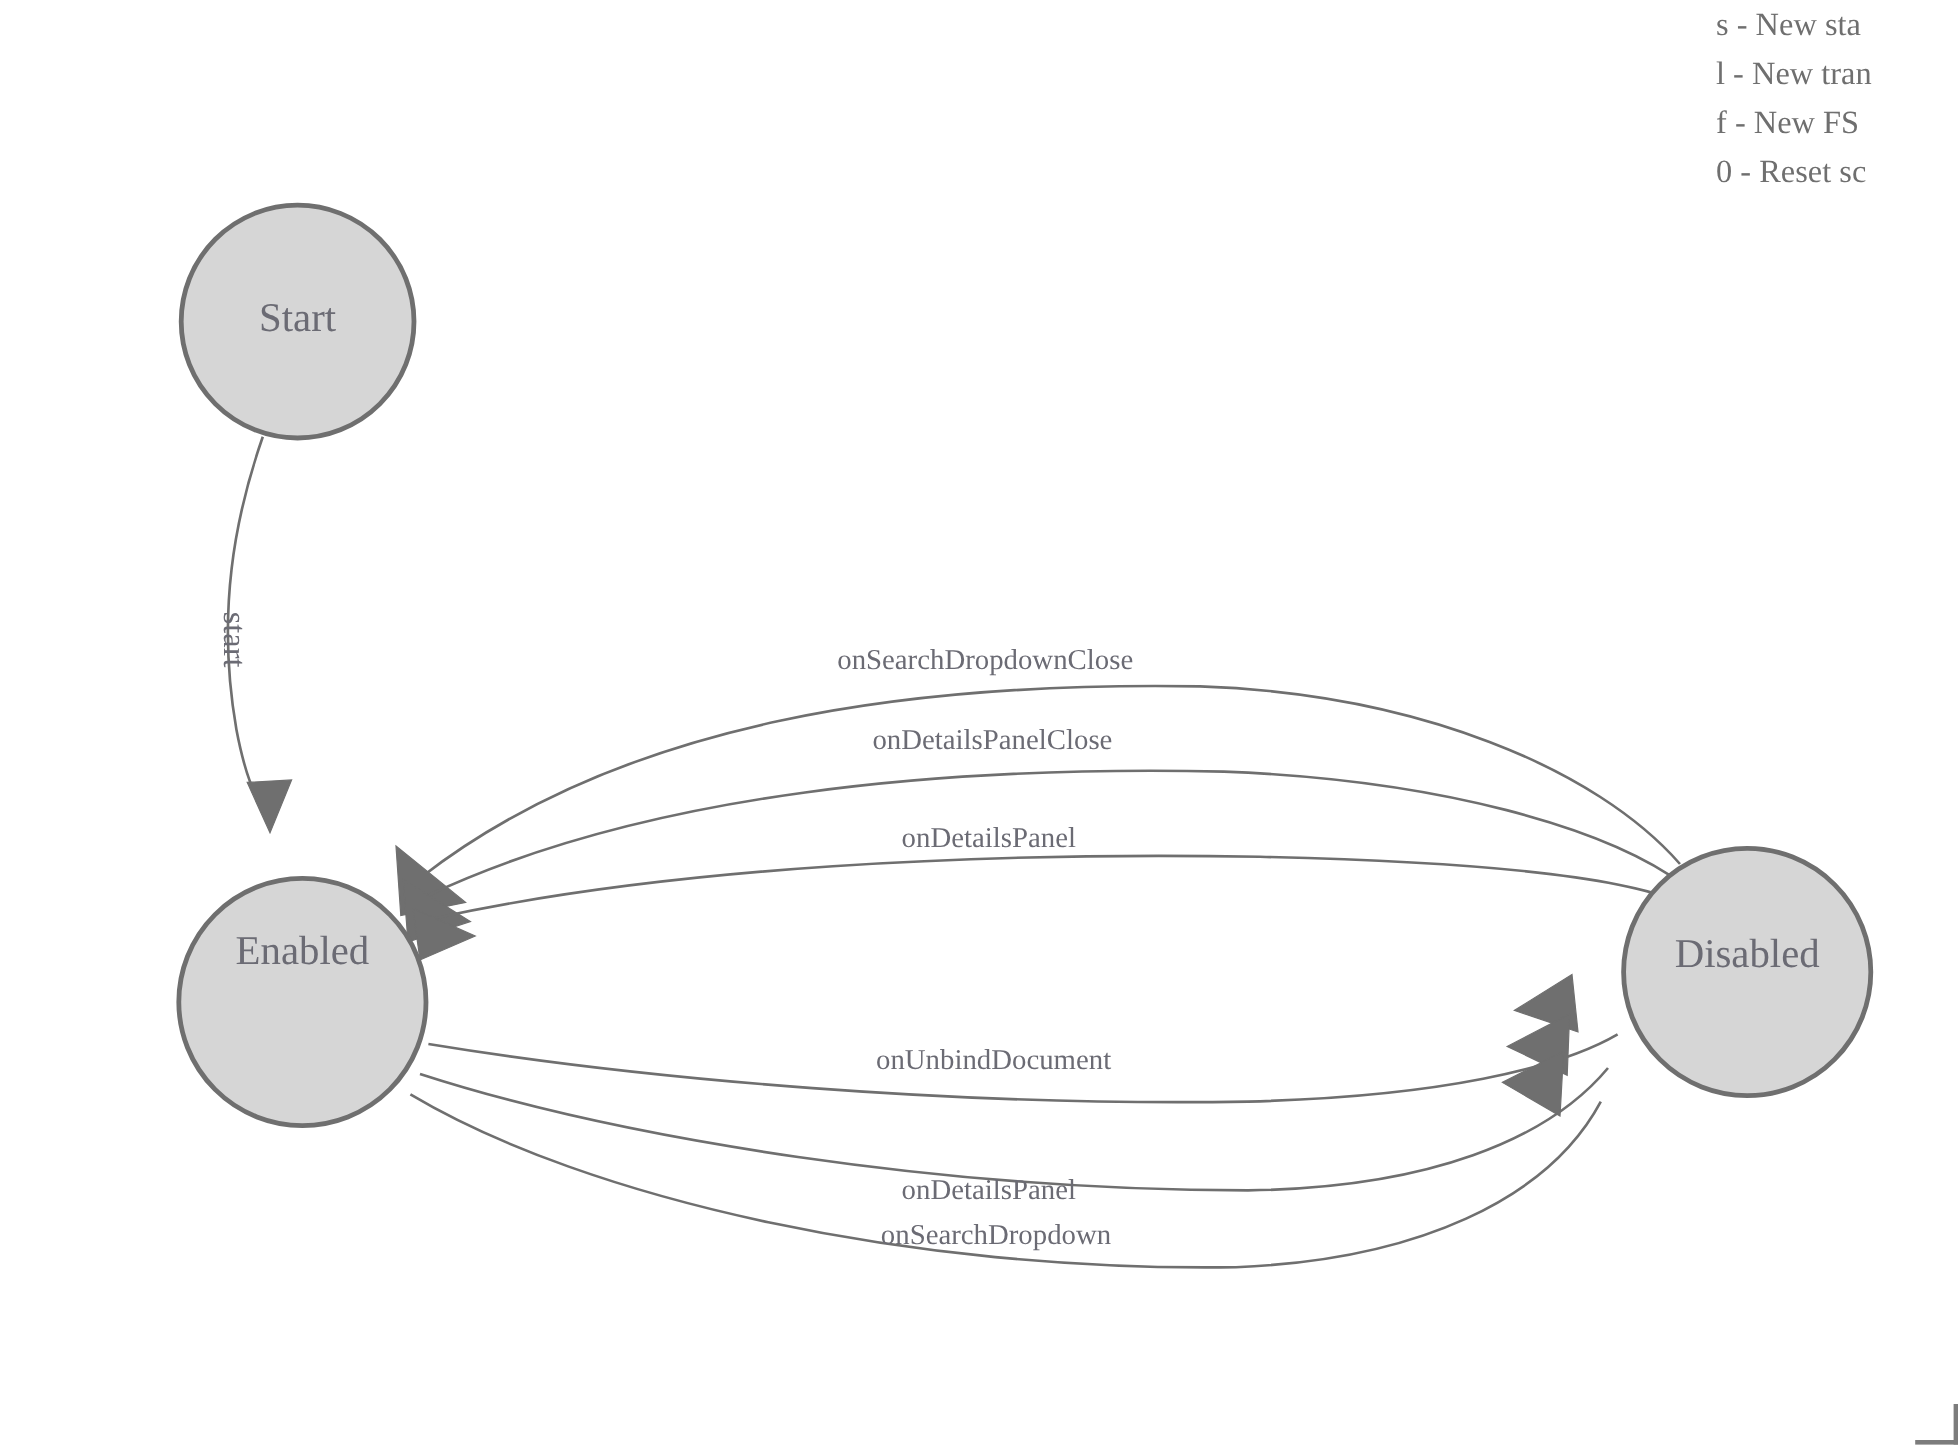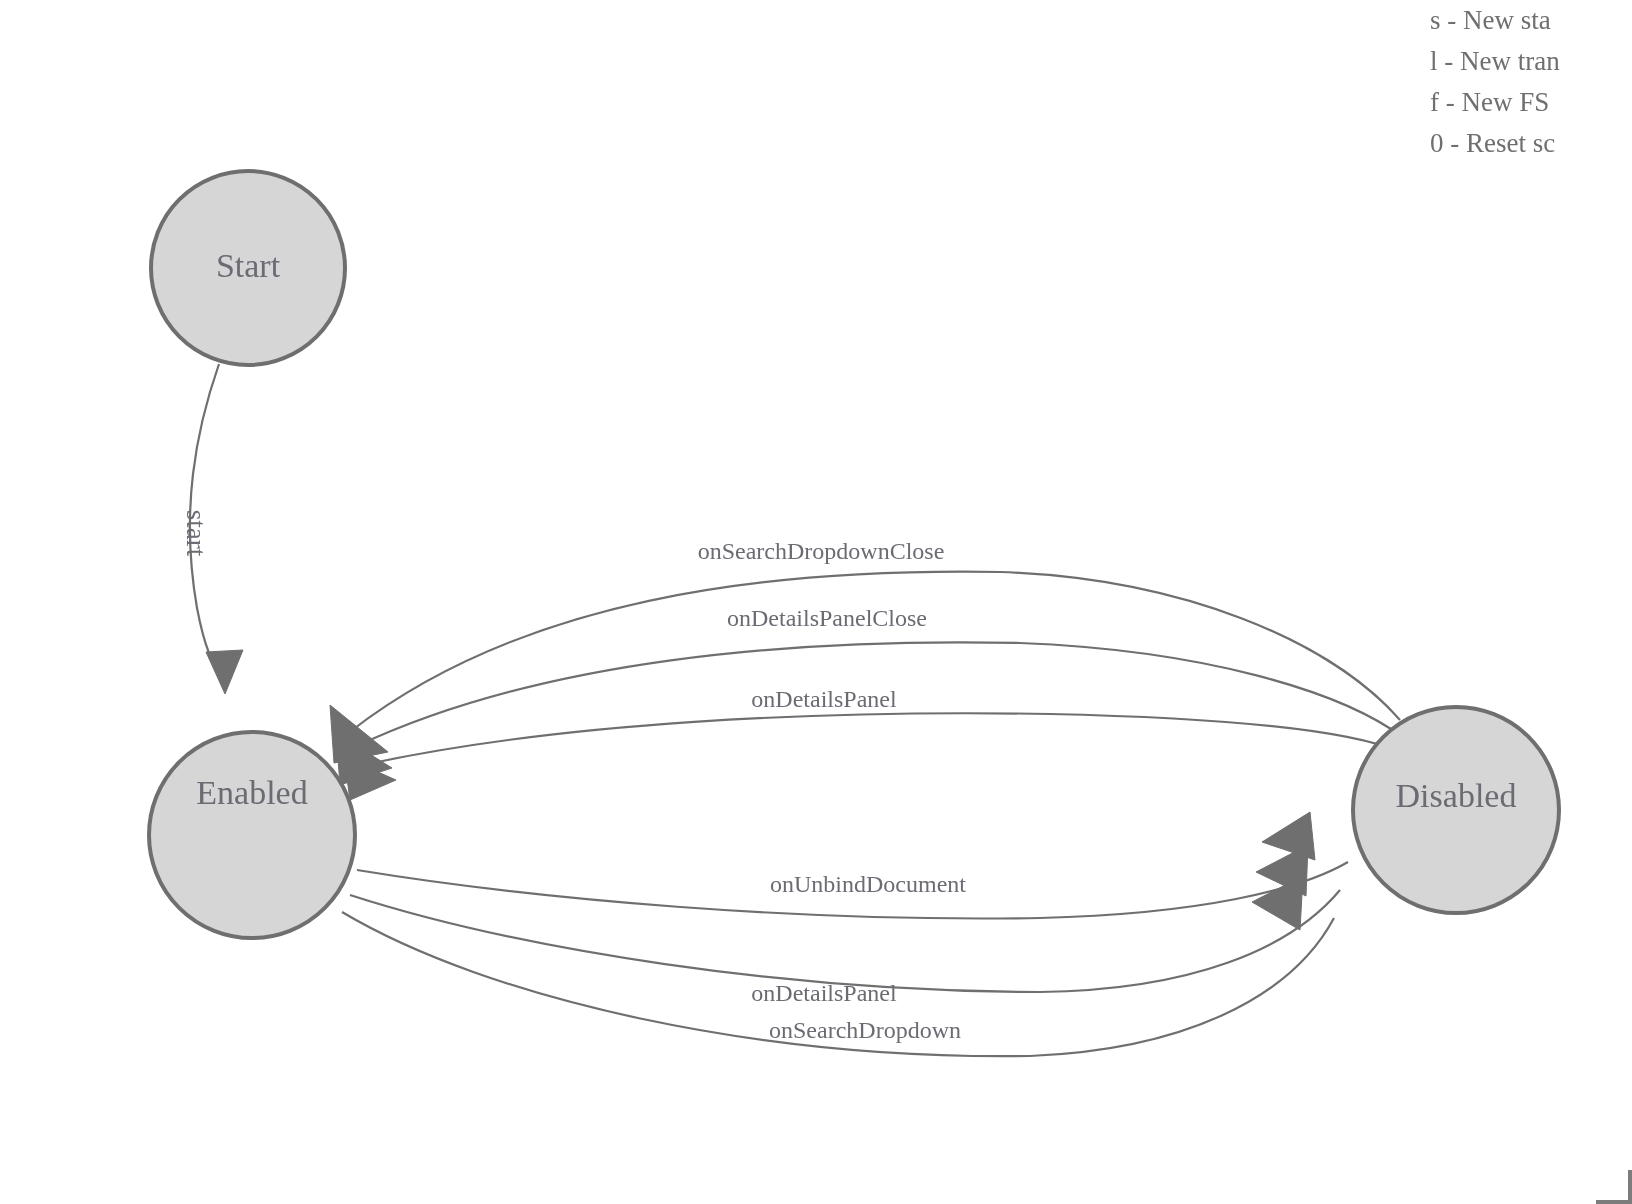--- a/index.html
+++ b/index.html
@@ -127,25 +127,25 @@
 <div class="node-label state" style="left:1456px; top:796px;">Disabled</div>
 
 <div class="edge-label vertical" style="left:195px; top:533px;">start</div>
 
 <div class="edge-label" style="left:821px; top:551px;">onSearchDropdownClose</div>
 
 <div class="edge-label" style="left:827px; top:618px;">onDetailsPanelClose</div>
 
 <div class="edge-label" style="left:824px; top:699px;">onDetailsPanel</div>
 
-<div class="edge-label" style="left:828px; top:884px;margin-left:40px;">onUnbindDocument</div>
+<div class="edge-label" style="left:828px; top:884px;">onUnbindDocument</div>
 
 <div class="edge-label" style="left:824px; top:993px;">onDetailsPanel</div>
 
-<div class="edge-label" style="left:830px; top:1030px;margin-left:35px;">onSearchDropdown</div>
+<div class="edge-label" style="left:830px; top:1030px;">onSearchDropdown</div>
 
 <div class="help-panel">
   <div class="help-line">s - New sta</div>
   <div class="help-line">l - New tran</div>
   <div class="help-line">f - New FS</div>
   <div class="help-line">0 - Reset sc</div>
 </div>
 
 <div class="corner-bracket"></div>
 

